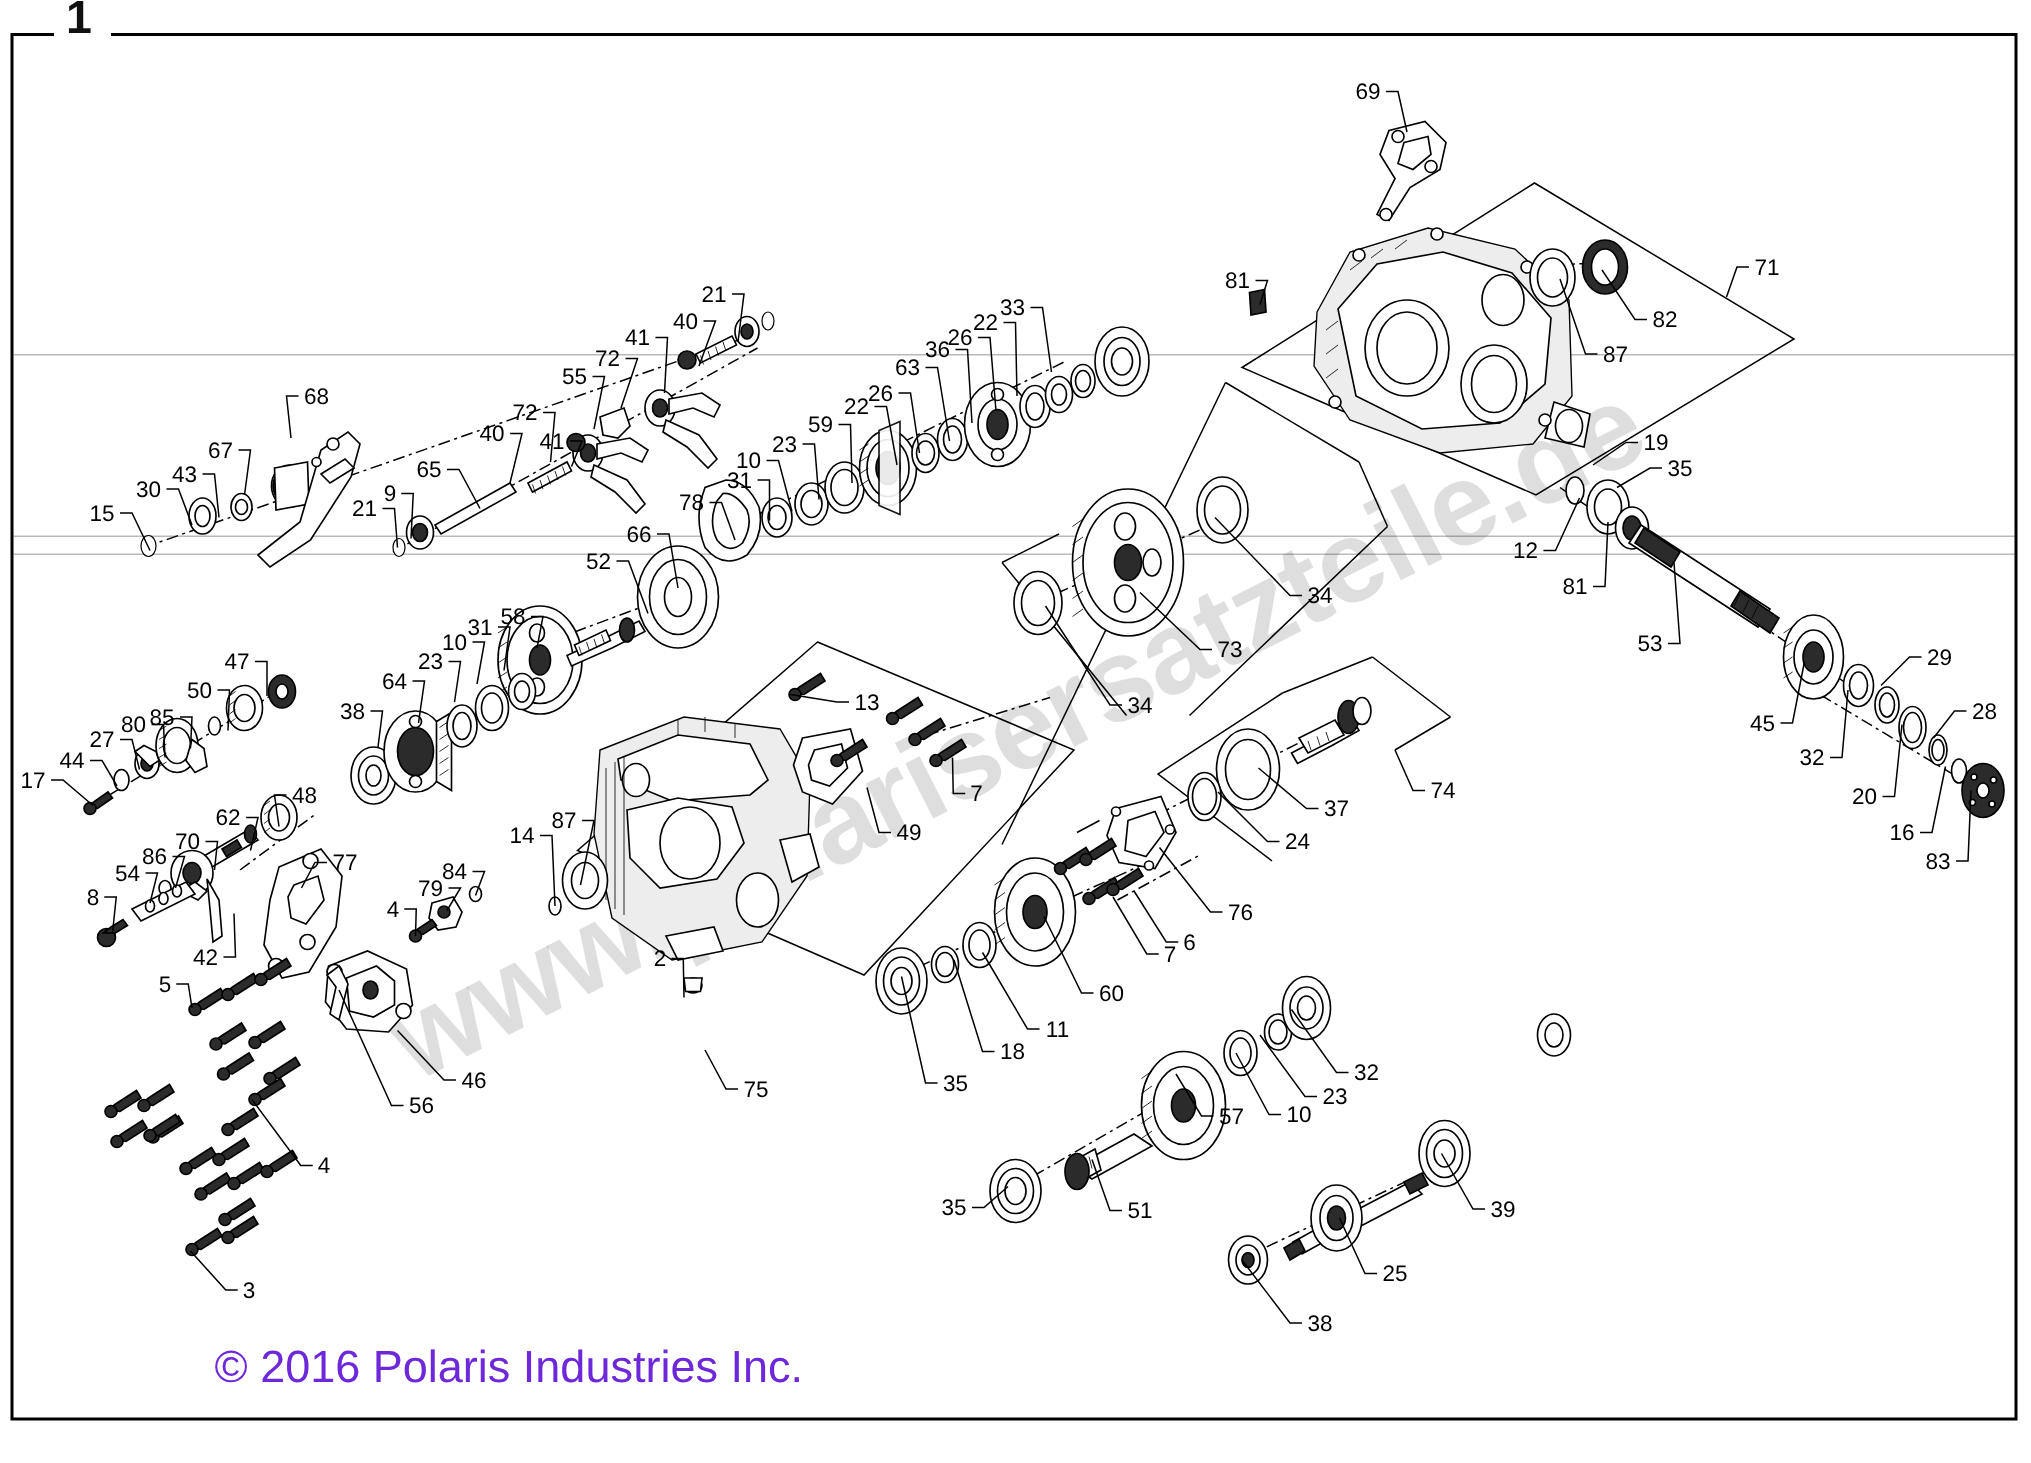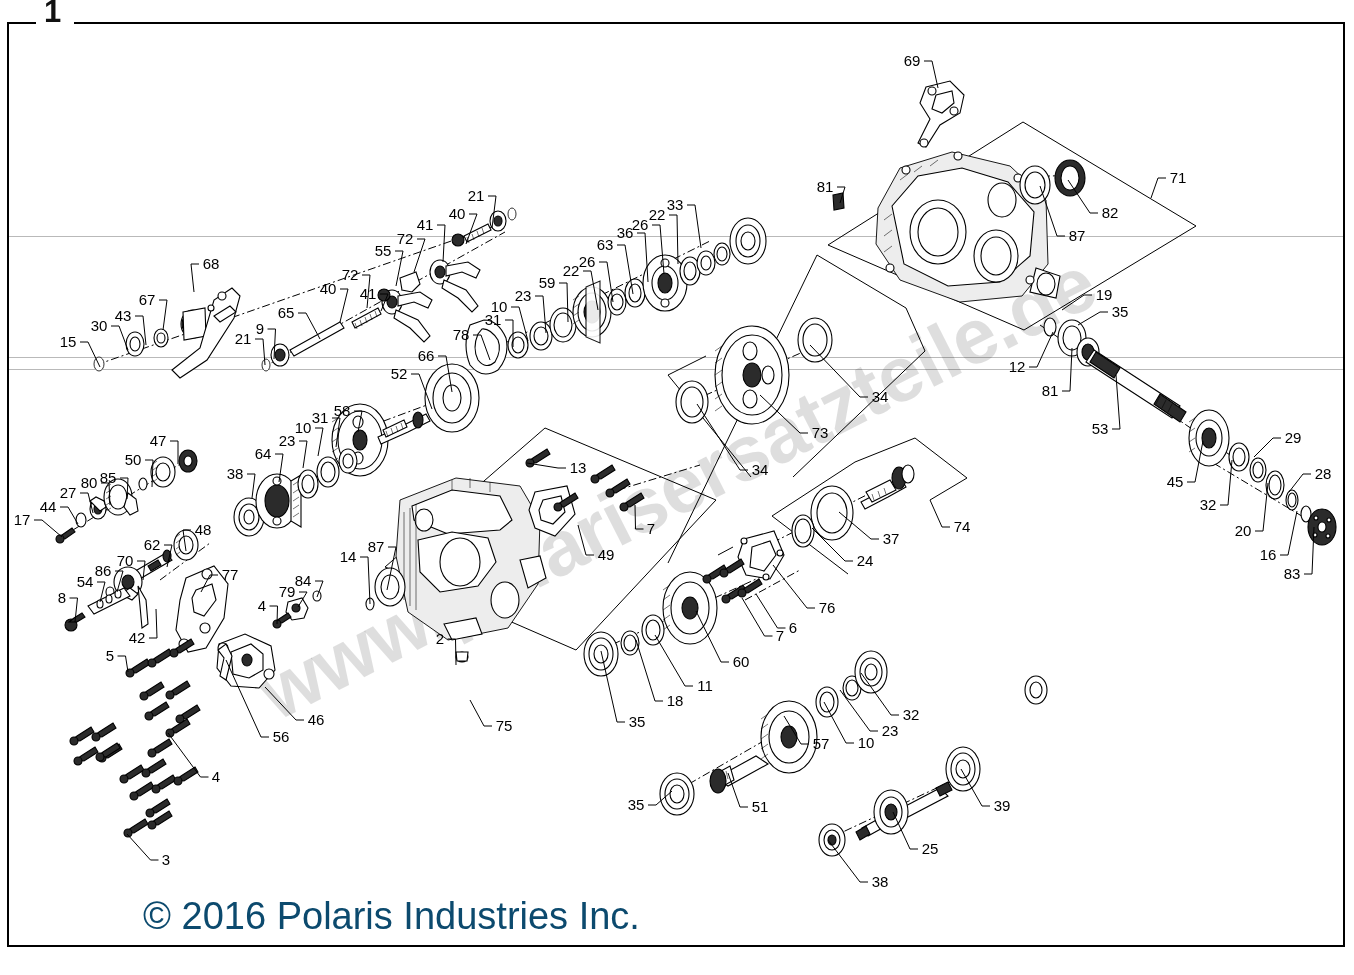--- a/index.html
+++ b/index.html
@@ -73,22 +73,22 @@
     letter-spacing: -1px;
     user-select: none;
     pointer-events: none;
   }
 
   
   .copyright {
     position: absolute;
     left: 143px;
     top: 895px;
-    font-size: 38px;
-    color: #0c4a6e;
+    font-size: 30px;
+    color: #6d28d9;
     white-space: nowrap;
   }
 
   
   #diagram {
     position: absolute;
     left: 0;
     top: 0;
   }
   .cl-num {

